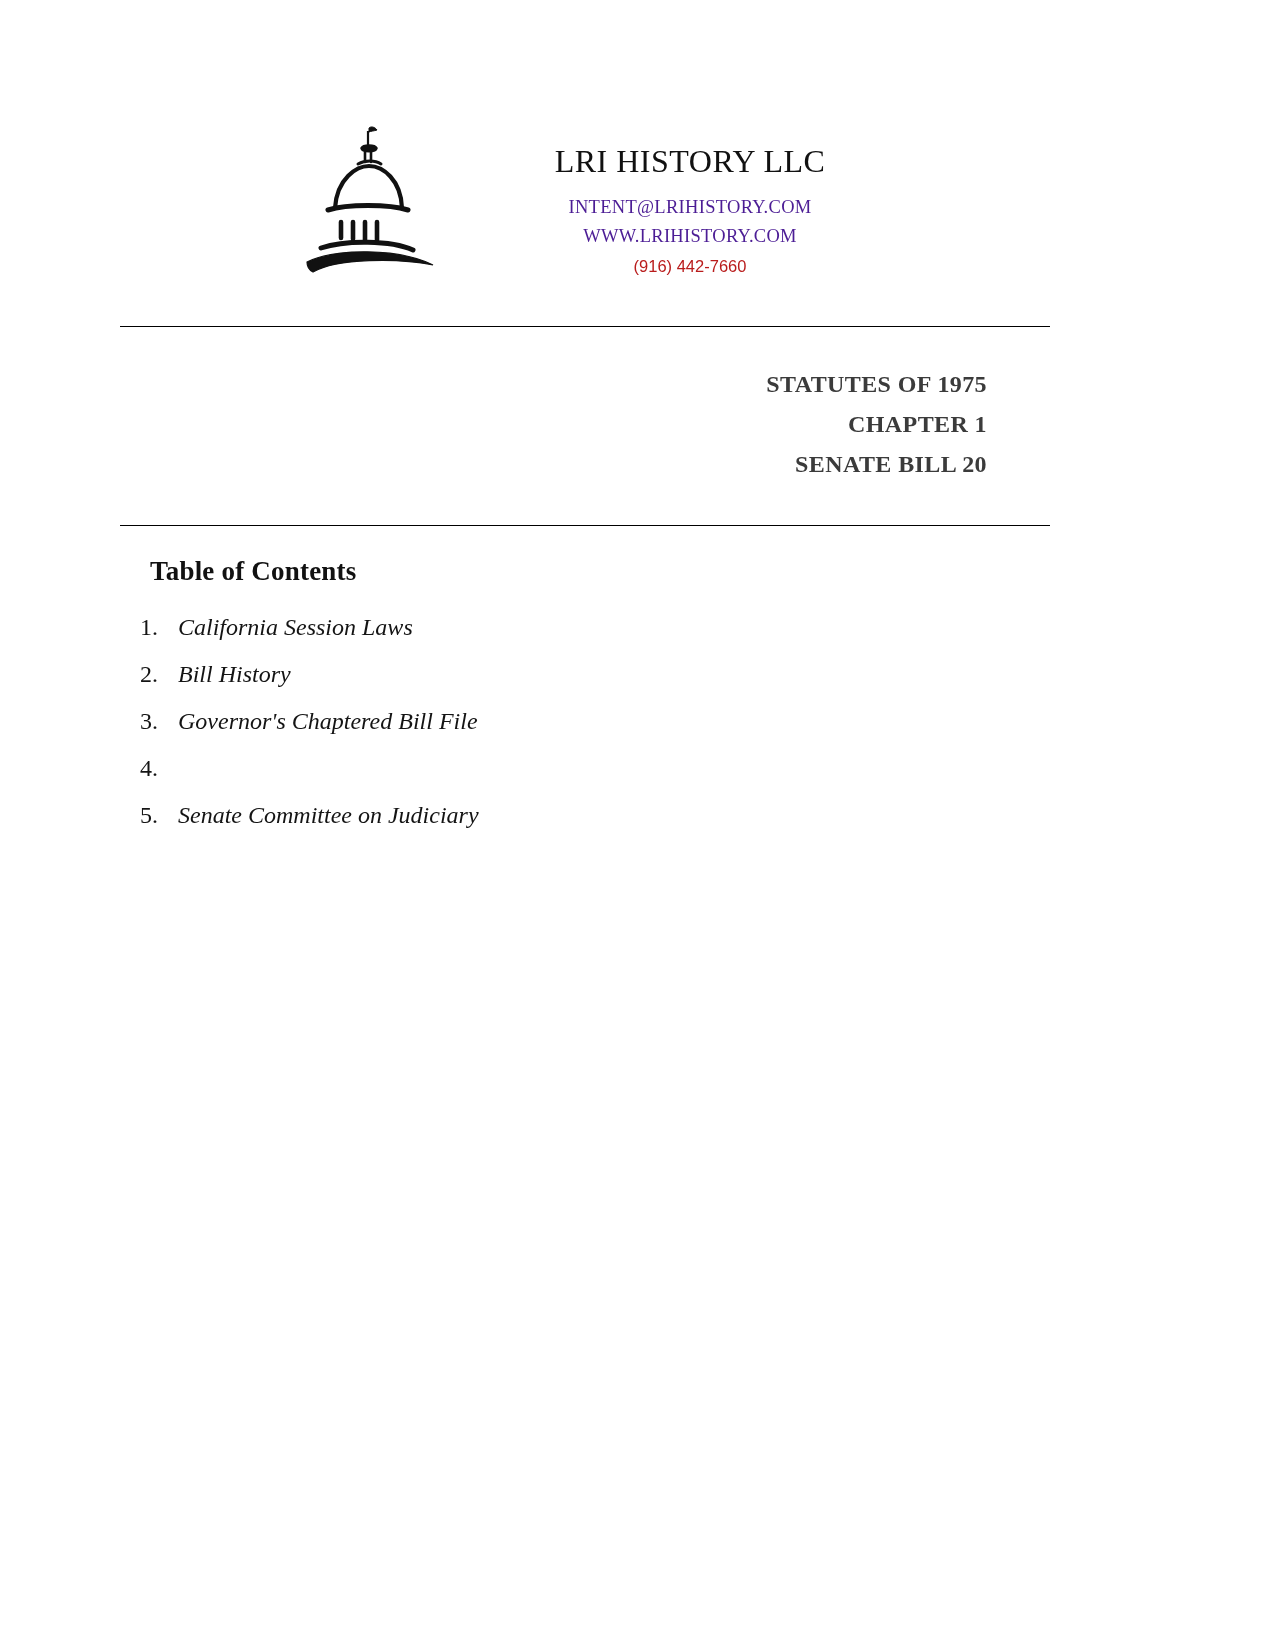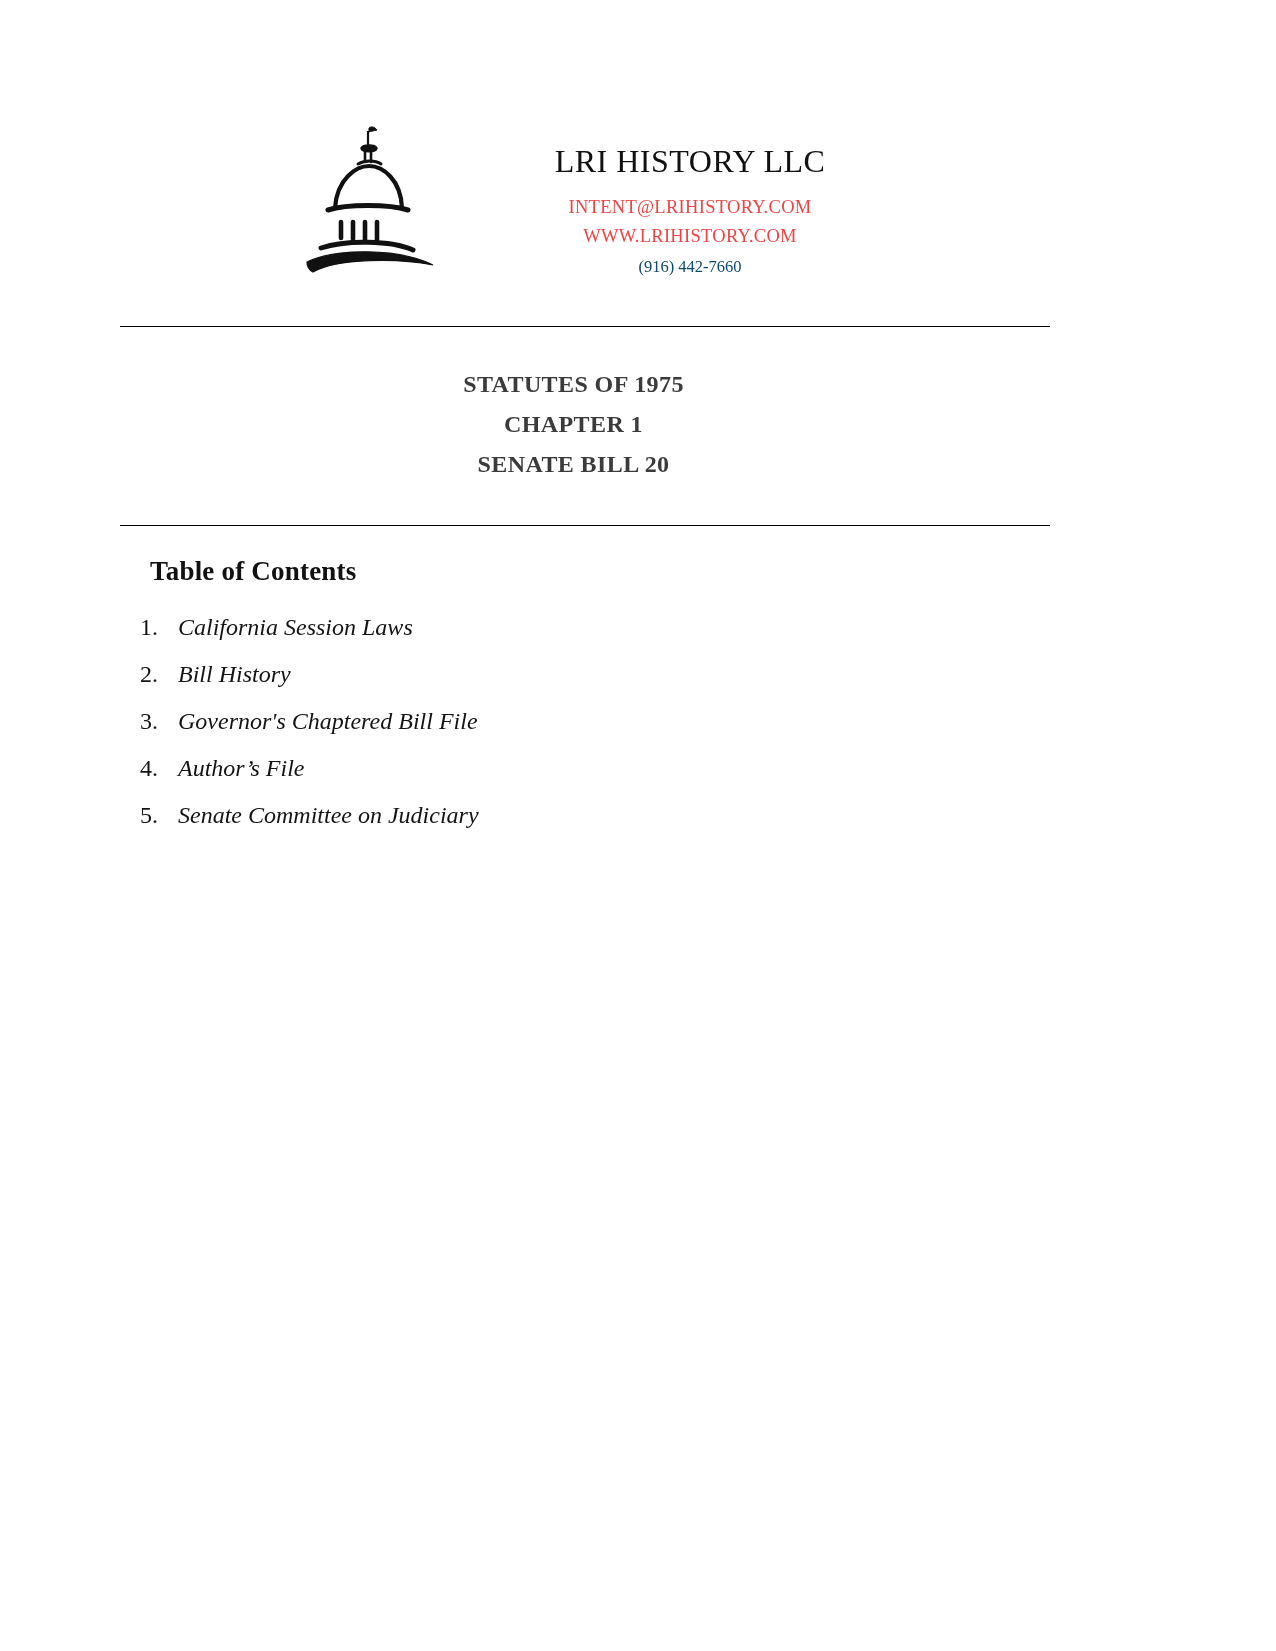--- a/index.html
+++ b/index.html
@@ -52,50 +52,50 @@
     letter-spacing: 0.5px;
     color: #111;
     line-height: 1.1;
     margin-bottom: 14px;
     white-space: nowrap;
   }
   .org-line {
     font-family: "Liberation Serif", serif;
     font-size: 18.5px;
     letter-spacing: 0.3px;
-    color: #ef4444;
+    color: #4c1d95;
     line-height: 1.55;
     white-space: nowrap;
   }
   .org-phone {
-    font-family: Liberation Serif, serif;
+    font-family: Liberation Sans, sans-serif;
     font-size: 16.5px;
-    color: #0c4a6e;
+    color: #b91c1c;
     line-height: 1.9;
     white-space: nowrap;
   }
 
   
   .rule {
     position: absolute;
     left: 120px;
     width: 930px;
     height: 0;
     border-top: 1px solid #000;
   }
   .rule-top { top: 326px; }
   .rule-bottom { top: 525px; }
 
   
   .title-block {
     position: absolute;
-    left: 136px;
+    left: 112px;
     top: 364px;
     width: 875px;
-    text-align: center;
+    text-align: right;
   }
   .title-line {
     font-family: "Liberation Serif", serif;
     font-weight: bold;
     font-size: 24px;
     letter-spacing: 0.4px;
     color: #3b3b3b;
     line-height: 40px;
     white-space: nowrap;
   }
@@ -198,21 +198,20 @@
     <li class="toc-item">
       <span class="toc-num">2.</span>
       <span class="toc-label">Bill History</span>
     </li>
     <li class="toc-item">
       <span class="toc-num">3.</span>
       <span class="toc-label">Governor's Chaptered Bill File</span>
     </li>
     <li class="toc-item">
       <span class="toc-num">4.</span>
-      <span class="toc-label">Author’s File</span>
     </li>
     <li class="toc-item">
       <span class="toc-num">5.</span>
       <span class="toc-label">Senate Committee on Judiciary</span>
     </li>
   </ul>
 
 </div>
 
 </body></html>

